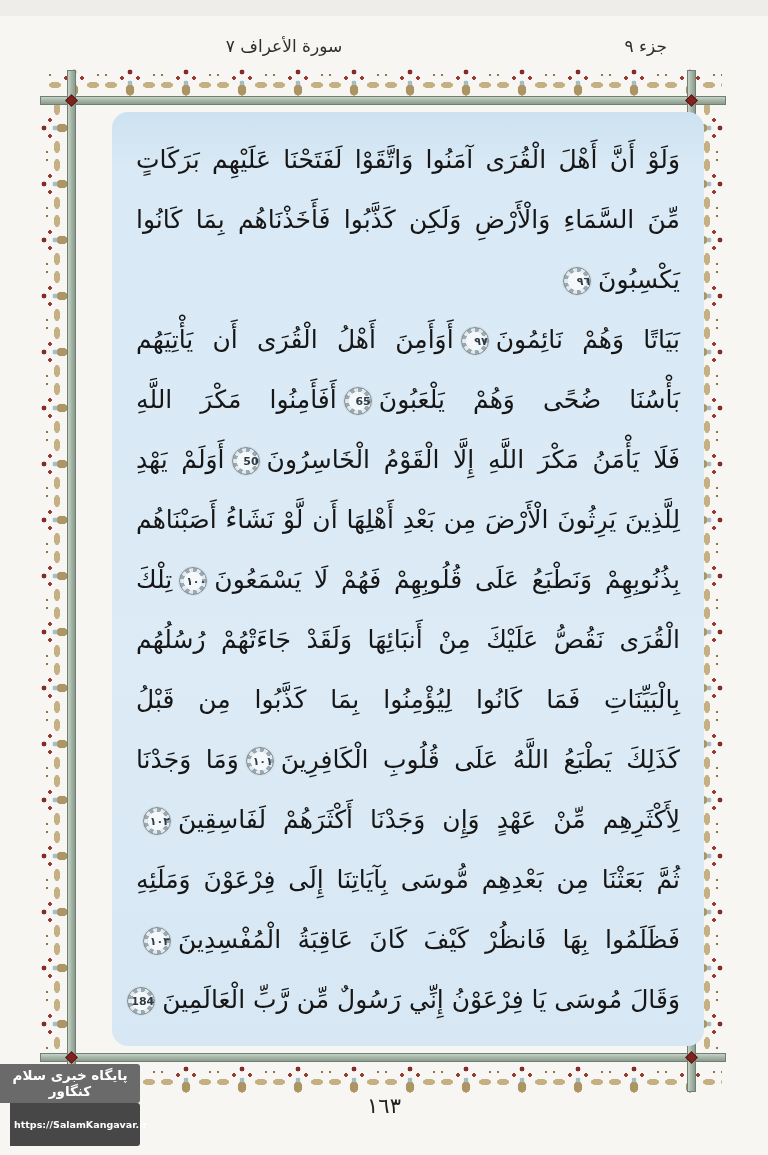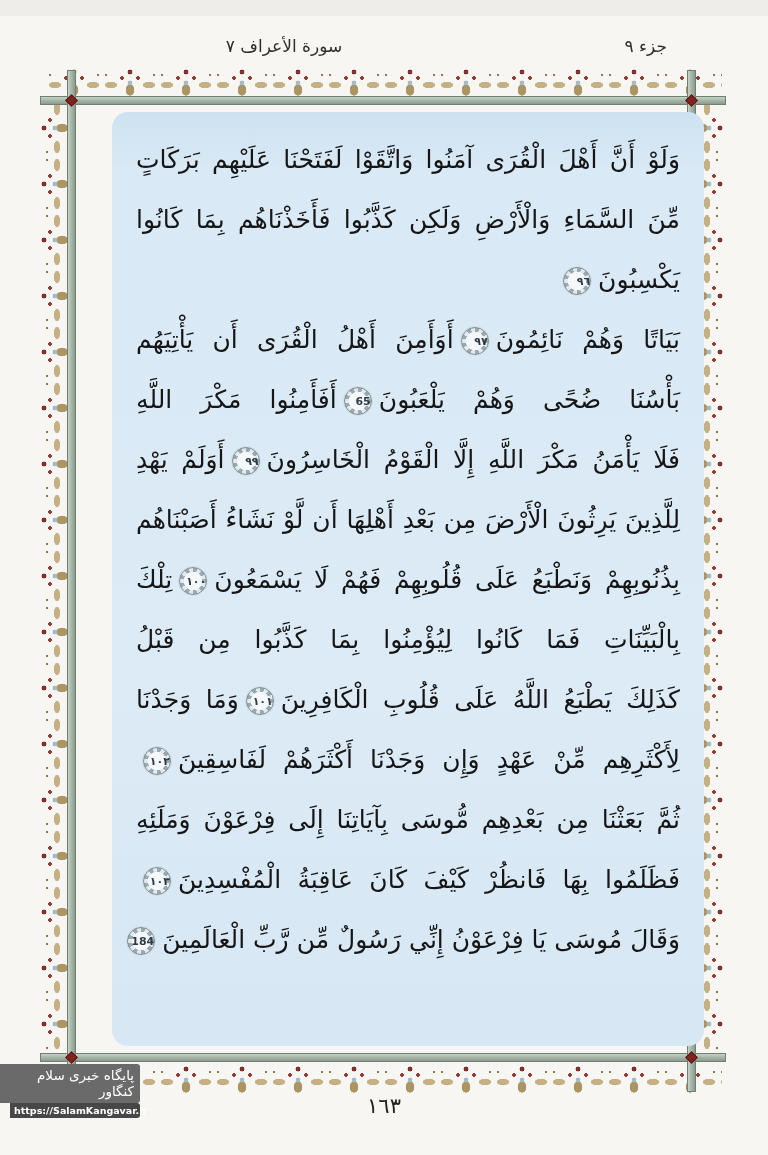--- a/index.html
+++ b/index.html
@@ -106,24 +106,24 @@
     box-shadow:0 0 0 1px #d6dee2;
   }
   .aya-num{font-size:11px;font-weight:bold;color:#2e3b44;line-height:1;}
 
   
   .page-num{position:absolute;left:0;right:0;top:1094px;text-align:center;
     font-size:21px;color:#222;direction:rtl;}
 
   .watermark{position:absolute;left:0;top:1064px;z-index:6;direction:rtl;}
   .wm-title{display:block;width:140px;background:var(--watermark-bar1);color:#fff;
-    font-size:13.5px;font-weight:normal;text-align:right;padding:3px 6px 4px;
+    font-size:13.5px;font-weight:bold;text-align:center;padding:3px 6px 4px;
     border-radius:0 3px 3px 0;}
   .wm-url{display:block;width:130px;background:var(--watermark-bar2);color:#fff;
-    font-size:9.5px;font-weight:bold;text-align:center;padding:2px 4px;direction:ltr;
+    font-size:9.5px;font-weight:bold;text-align:center;padding:16px 4px;direction:ltr;
     border-radius:0 3px 3px 0;}
 </style>
 </head>
 <body>
 
 <div class="top-band"></div>
 
 <div class="hdr juz">جزء ٩</div>
 <div class="hdr surah">سورة الأعراف ٧</div>
 
@@ -149,26 +149,27 @@
       <div class="qline"><span>يَكْسِبُونَ</span><span class="aya">
           <span class="aya-num">٩٦</span>
         </span></div>
       <div class="qline"><span>بَيَاتًا وَهُمْ نَائِمُونَ</span><span class="aya">
           <span class="aya-num">٩٧</span>
         </span><span>أَوَأَمِنَ أَهْلُ الْقُرَى أَن يَأْتِيَهُم</span></div>
       <div class="qline"><span>بَأْسُنَا ضُحًى وَهُمْ يَلْعَبُونَ</span><span class="aya">
           <span class="aya-num">65</span>
         </span><span>أَفَأَمِنُوا مَكْرَ اللَّهِ</span></div>
       <div class="qline"><span>فَلَا يَأْمَنُ مَكْرَ اللَّهِ إِلَّا الْقَوْمُ الْخَاسِرُونَ</span><span class="aya">
-          <span class="aya-num">٩٩</span>
+          <span class="aya-num">50</span>
         </span><span>أَوَلَمْ يَهْدِ</span></div>
       <div class="qline"><span>لِلَّذِينَ يَرِثُونَ الْأَرْضَ مِن بَعْدِ أَهْلِهَا أَن لَّوْ نَشَاءُ أَصَبْنَاهُم</span></div>
       <div class="qline"><span>بِذُنُوبِهِمْ وَنَطْبَعُ عَلَى قُلُوبِهِمْ فَهُمْ لَا يَسْمَعُونَ</span><span class="aya">
           <span class="aya-num">١٠٠</span>
         </span><span>تِلْكَ</span></div>
+      <div class="qline"><span>الْقُرَى نَقُصُّ عَلَيْكَ مِنْ أَنبَائِهَا وَلَقَدْ جَاءَتْهُمْ رُسُلُهُم</span></div>
       <div class="qline"><span>بِالْبَيِّنَاتِ فَمَا كَانُوا لِيُؤْمِنُوا بِمَا كَذَّبُوا مِن قَبْلُ</span></div>
       <div class="qline"><span>كَذَلِكَ يَطْبَعُ اللَّهُ عَلَى قُلُوبِ الْكَافِرِينَ</span><span class="aya">
           <span class="aya-num">١٠١</span>
         </span><span>وَمَا وَجَدْنَا</span></div>
       <div class="qline"><span>لِأَكْثَرِهِم مِّنْ عَهْدٍ وَإِن وَجَدْنَا أَكْثَرَهُمْ لَفَاسِقِينَ</span><span class="aya">
           <span class="aya-num">١٠٢</span>
         </span></div>
       <div class="qline"><span>ثُمَّ بَعَثْنَا مِن بَعْدِهِم مُّوسَى بِآيَاتِنَا إِلَى فِرْعَوْنَ وَمَلَئِهِ</span></div>
       <div class="qline"><span>فَظَلَمُوا بِهَا فَانظُرْ كَيْفَ كَانَ عَاقِبَةُ الْمُفْسِدِينَ</span><span class="aya">
           <span class="aya-num">١٠٣</span>

